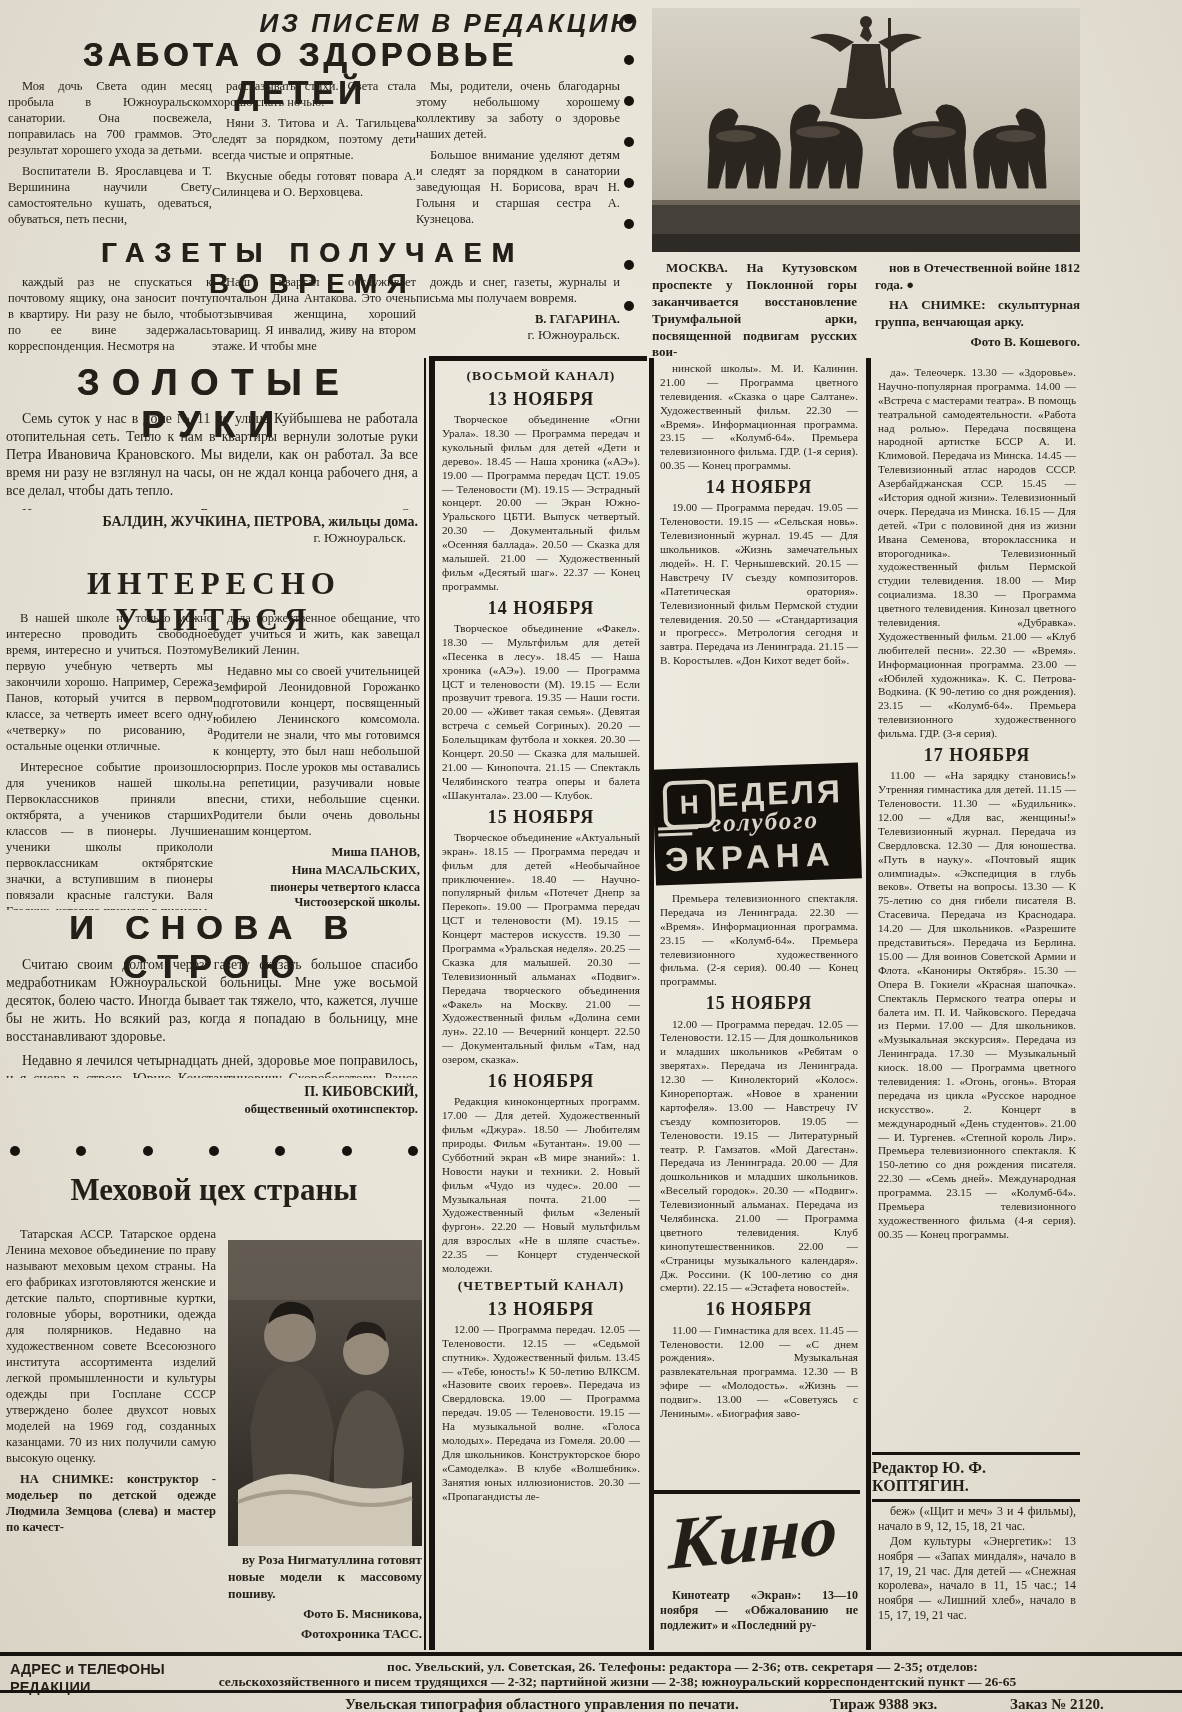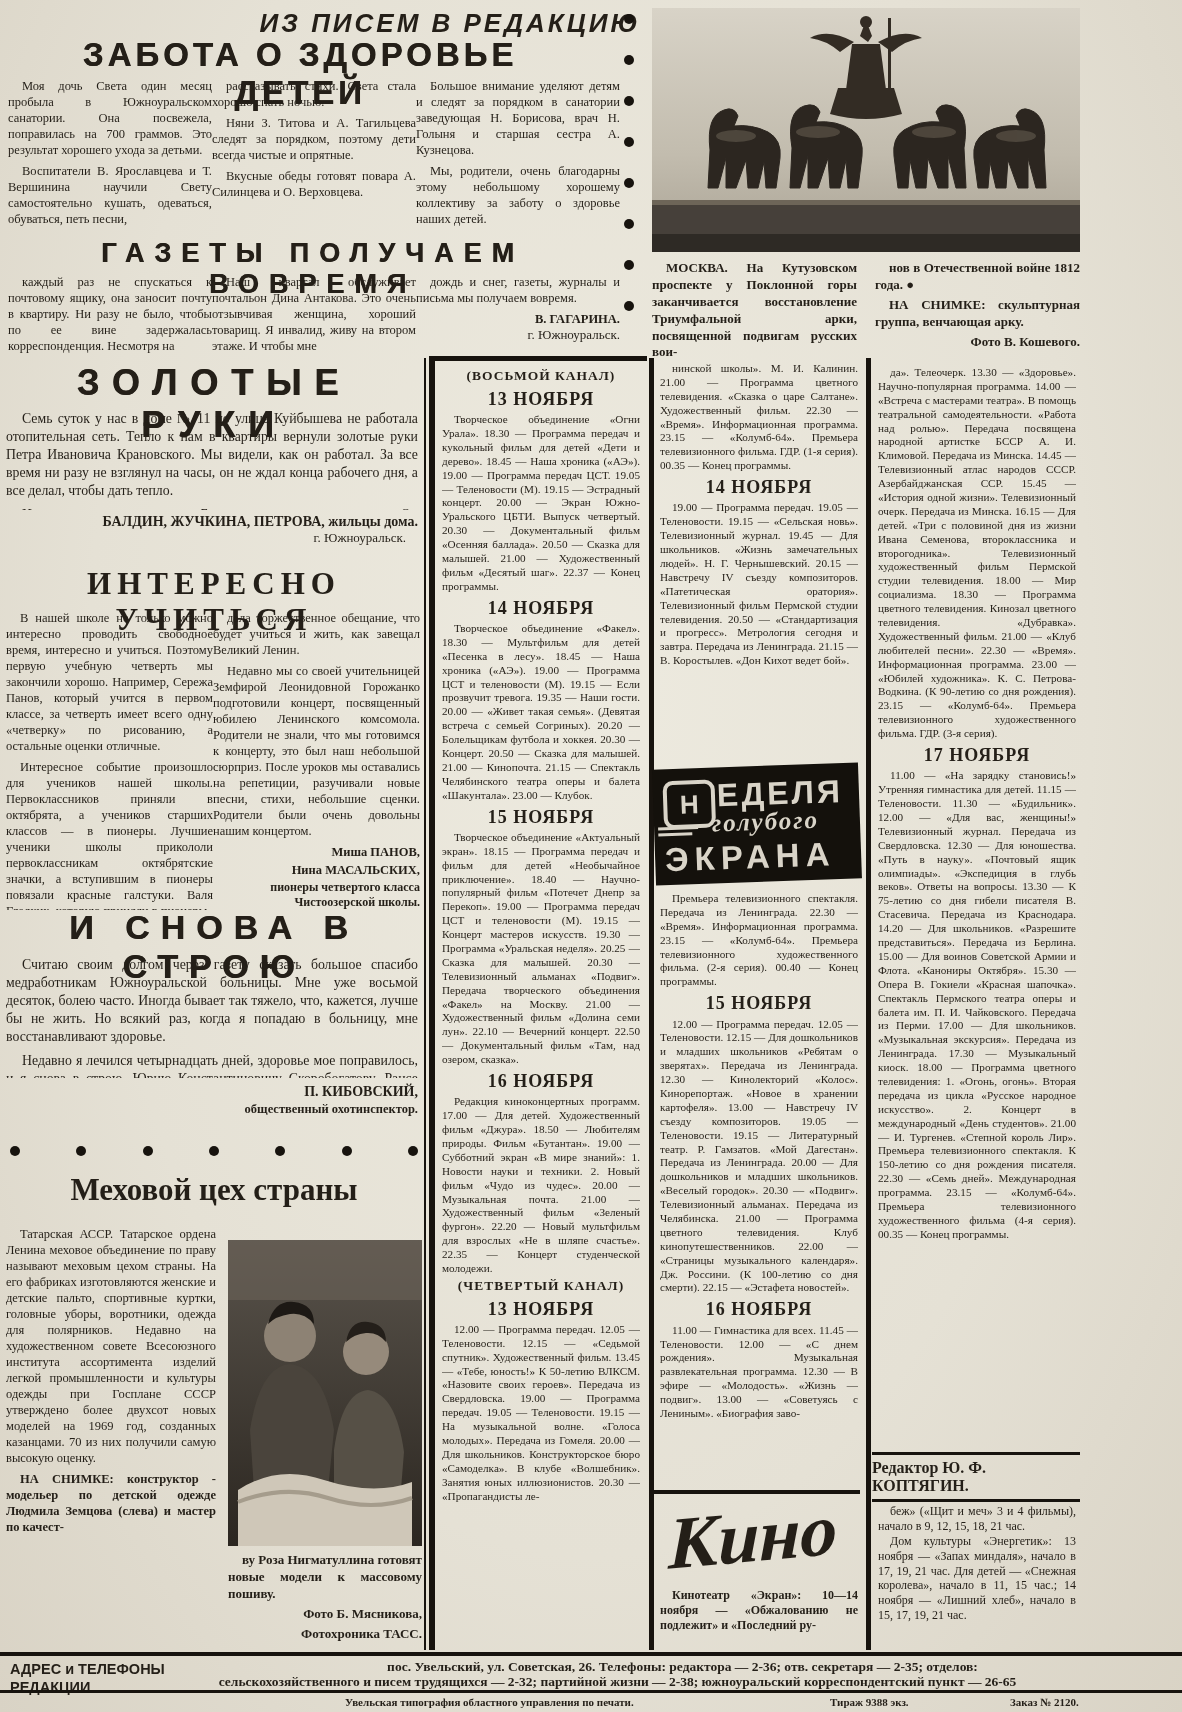--- a/index.html
+++ b/index.html
@@ -38,21 +38,21 @@
   .dotrow{display:flex;justify-content:space-between;align-items:center;}
   .rule{position:absolute;background:#17130e;}
   .photo-frame{overflow:hidden;}
   .tvlogo{background:#14110c;color:#d9d4c8;transform:rotate(-2deg);overflow:hidden;}
   .kino-script{font-family:"Liberation Serif",serif;font-style:italic;font-weight:bold;
                font-size:74px;transform:rotate(-5deg) skewX(-6deg);line-height:1;}
   .editor-box{border-top:3px solid #17130e;border-bottom:3px solid #17130e;
               font-weight:bold;font-size:16px;display:flex;align-items:center;}
   .footer-label{font-weight:bold;font-size:14.5px;text-align:left;line-height:1.25;font-family:"Liberation Sans",sans-serif;}
   .footer-line{font-weight:bold;font-size:13.5px;}
-  .imprint{font-weight:bold;font-size:11px;}
+  .imprint{font-weight:bold;font-size:15px;}
 </style>
 </head>
 <body>
 
 <div class="page">
 
   <div class="abs kicker" style="left:240px;top:8px;width:420px;">ИЗ ПИСЕМ В РЕДАКЦИЮ</div>
   <div class="abs h-big h1" style="left:50px;top:36px;width:500px;">ЗАБОТА О ЗДОРОВЬЕ ДЕТЕЙ</div>
 
   <div class="abs cols" style="left:8px;top:78px;width:612px;height:156px;overflow:hidden;">
@@ -60,22 +60,22 @@
         <p class="t-plain">Моя дочь Света один месяц пробыла в Южноуральском санатории. Она посвежела, поправилась на 700 граммов. Это результат хорошего ухода за детьми.</p>
         <p class="t-plain">Воспитатели В. Ярославцева и Т. Вершинина научили Свету самостоятельно кушать, одеваться, обуваться, петь песни,</p>
       </div>
     <div class="body-text">
         <p class="t-plain">рассказывать стихи. Света стала хорошо спать ночью.</p>
         <p class="t-plain">Няни З. Титова и А. Тагильцева следят за порядком, поэтому дети всегда чистые и опрятные.</p>
         <p class="t-plain">Вкусные обеды готовят повара А. Силинцева и О. Верховцева.</p>
       </div>
     <div class="body-text">
       <div>
+          <p class="t-plain">Мы, родители, очень благодарны этому небольшому хорошему коллективу за заботу о здоровье наших детей.</p>
           <p class="t-plain">Большое внимание уделяют детям и следят за порядком в санатории заведующая Н. Борисова, врач Н. Голыня и старшая сестра А. Кузнецова.</p>
-          <p class="t-plain">Мы, родители, очень благодарны этому небольшому хорошему коллективу за заботу о здоровье наших детей.</p>
         </div>
       <div class="sig">А. ТАРАН.</div>
     </div>
   </div>
 
   <div class="abs h-big h2" style="left:0;top:238px;width:625px;">ГАЗЕТЫ ПОЛУЧАЕМ ВОВРЕМЯ</div>
   <div class="abs cols" style="left:8px;top:274px;width:612px;height:80px;overflow:hidden;">
     <div class="body-text">
         <p class="t-plain">каждый раз не спускаться к почтовому ящику, она заносит почту в квартиру. Ни разу не было, чтобы по ее вине задержалась корреспонденция. Несмотря на</p>
       </div>
@@ -305,21 +305,21 @@
   </div>
 
   <div class="abs tv-col" style="left:878px;top:1504px;width:198px;height:144px;overflow:hidden;font-size:12px;">
       <p class="t-para">беж» («Щит и меч» 3 и 4 фильмы), начало в 9, 12, 15, 18, 21 час.</p>
       <p class="t-para">Дом культуры «Энергетик»: 13 ноября — «Запах миндаля», начало в 17, 19, 21 час. Для детей — «Снежная королева», начало в 11, 15 час.; 14 ноября — «Лишний хлеб», начало в 15, 17, 19, 21 час.</p>
     </div>
 
   <div class="rule" style="left:654px;top:1490px;width:206px;height:4px;"></div>
   <div class="abs kino-script" style="left:668px;top:1498px;width:196px;height:90px;">Кино</div>
   <div class="abs tv-col" style="left:660px;top:1588px;width:198px;height:62px;overflow:hidden;font-size:12px;font-weight:bold;">
-    <p class="t-para">Кинотеатр «Экран»: 10—14 ноября — «Обжалованию не подлежит» и «Последний ру-</p>
+    <p class="t-para">Кинотеатр «Экран»: 13—10 ноября — «Обжалованию не подлежит» и «Последний ру-</p>
   </div>
 
   <div class="rule" style="left:0;top:1652px;width:1182px;height:4px;"></div>
   <div class="abs footer-label" style="left:10px;top:1660px;width:175px;">
     <div>АДРЕС и ТЕЛЕФОНЫ</div>
     <div>РЕДАКЦИИ</div>
   </div>
   <div class="abs footer-line" style="left:190px;top:1659px;width:985px;text-align:center;">пос. Увельский, ул. Советская, 26. Телефоны: редактора — 2-36; отв. секретаря — 2-35; отделов:</div>
   <div class="abs footer-line" style="left:60px;top:1674px;width:1115px;text-align:center;">сельскохозяйственного и писем трудящихся — 2-32; партийной жизни — 2-38; южноуральский корреспондентский пункт — 26-65</div>
   <div class="rule" style="left:0;top:1690px;width:1182px;height:3px;"></div>

